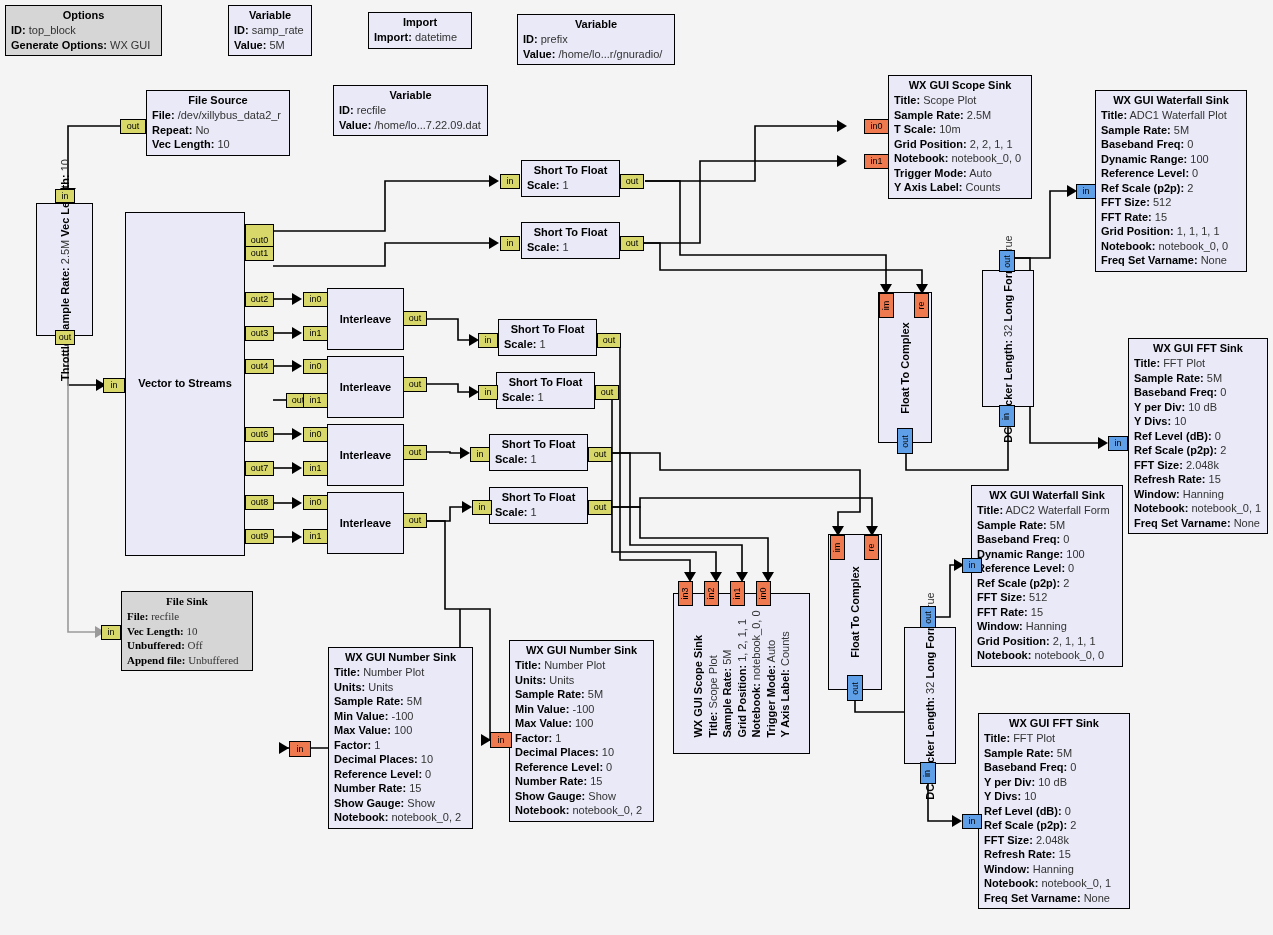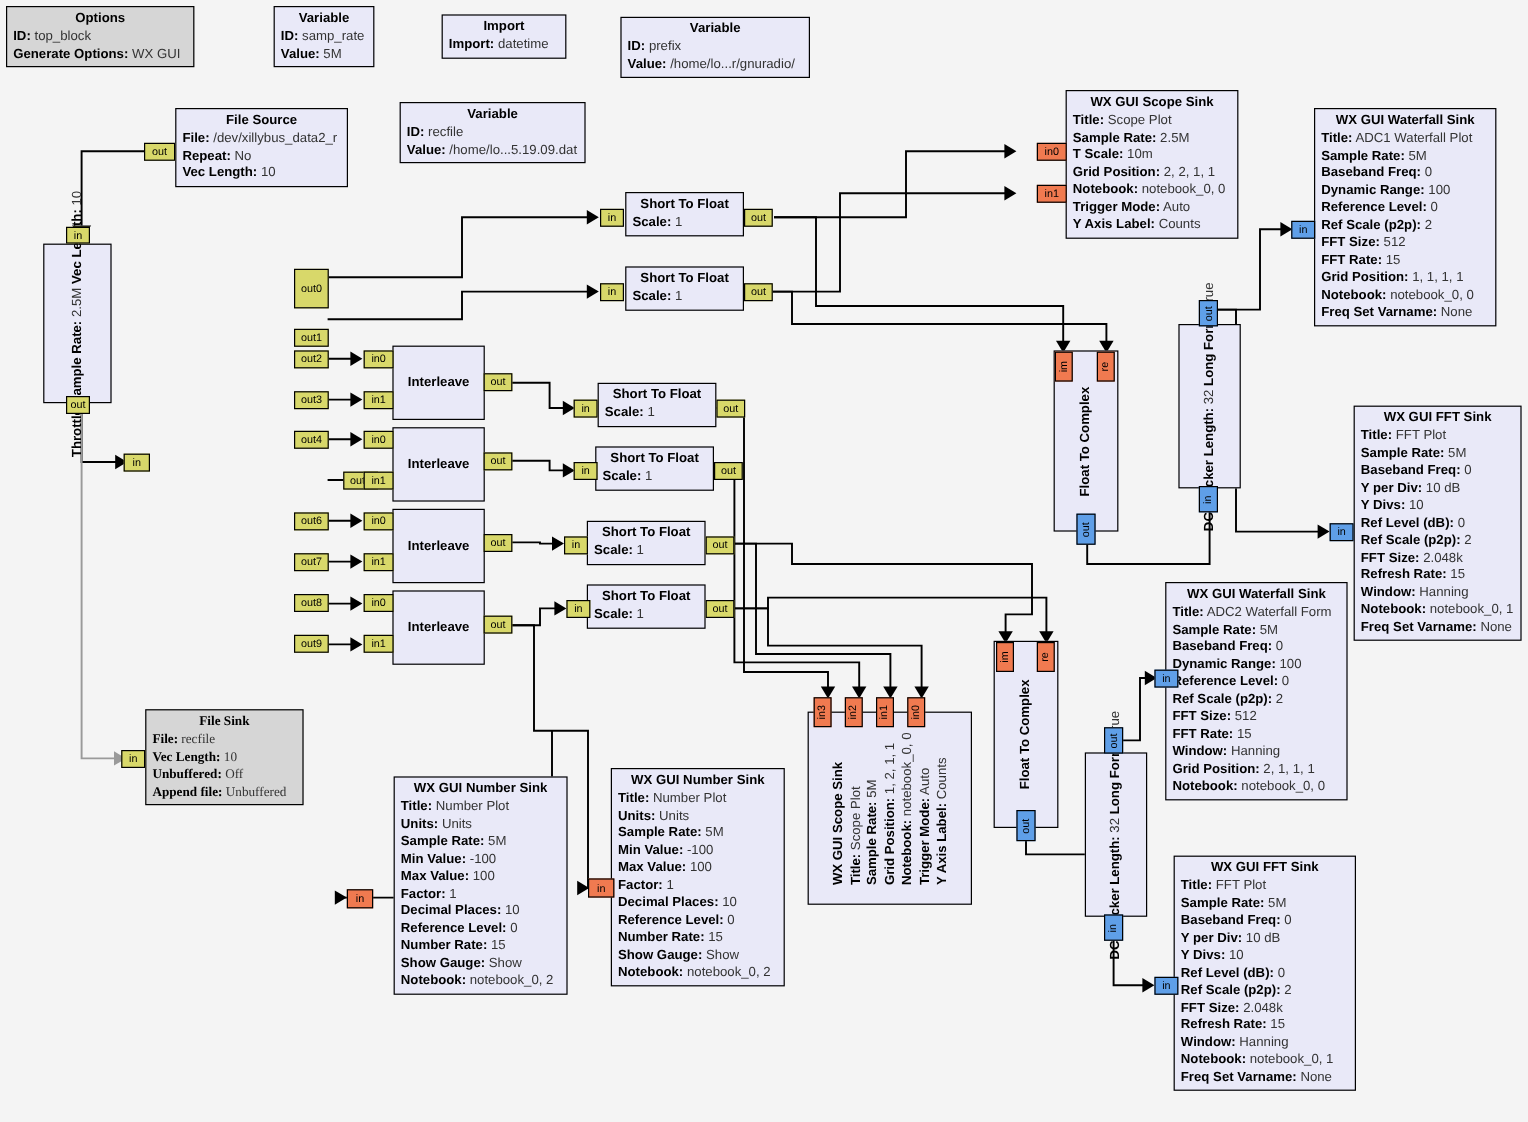--- a/index.html
+++ b/index.html
@@ -241,36 +241,39 @@
     <div class="title">File Source</div>
     <div class="row"><b>File:</b> <span class="v">/dev/xillybus_data2_r</span></div>
     <div class="row"><b>Repeat:</b> <span class="v">No</span></div>
     <div class="row"><b>Vec Length:</b> <span class="v">10</span></div>
   </div>
   <div class="port out" style="left:120px; top:119px; width:26px; height:15px;">out</div>
 
   <div class="block" style="left:333px; top:85px; width:155px;">
     <div class="title">Variable</div>
     <div class="row"><b>ID:</b> <span class="v">recfile</span></div>
-    <div class="row"><b>Value:</b> <span class="v">/home/lo...5.19.09.dat</span></div>
+    <div class="row"><b>Value:</b> <span class="v">/home/lo...7.22.09.dat</span></div>
   </div>
 
   <div class="vblock" style="left:36px; top:203px; width:57px; height:133px;">
     <div class="inner">
       <span class="title">Throttle</span>
       <span class="row"><b>Sample Rate:</b> <span class="v">2.5M</span></span>
       <span class="row"><b>Vec Length:</b> <span class="v">10</span></span>
     </div>
   </div>
   <div class="port in" style="left:55px; top:189px; width:20px; height:14px;">in</div>
   <div class="port out" style="left:55px; top:330px; width:20px; height:15px;">out</div>
 
+  <div class="block" style="left:125px; top:212px; width:120px; height:344px; display:flex; align-items:center; justify-content:center;">
+    <div class="title" style="white-space:normal; text-align:center;">Vector to Streams</div>
+  </div>
   <div class="port in" style="left:103px; top:378px; width:22px; height:15px;">in</div>
   <div class="port out" style="left:245px; top:224px; width:29px; height:33px;">out0</div>
-  <div class="port out" style="left:245px; top:274px; width:29px; height:15px;">out1</div>
+  <div class="port out" style="left:245px; top:246px; width:29px; height:15px;">out1</div>
   <div class="port out" style="left:245px; top:292px; width:29px; height:15px;">out2</div>
   <div class="port out" style="left:245px; top:326px; width:29px; height:15px;">out3</div>
   <div class="port out" style="left:245px; top:359px; width:29px; height:15px;">out4</div>
   <div class="port out" style="left:245px; top:393px; width:29px; height:15px;margin-left:41px;">out5</div>
   <div class="port out" style="left:245px; top:427px; width:29px; height:15px;">out6</div>
   <div class="port out" style="left:245px; top:461px; width:29px; height:15px;">out7</div>
   <div class="port out" style="left:245px; top:495px; width:29px; height:15px;">out8</div>
   <div class="port out" style="left:245px; top:529px; width:29px; height:15px;">out9</div>
 
   <div class="block gray" style="left:121px; top:591px; width:132px;font-family:Liberation Serif, serif;">

